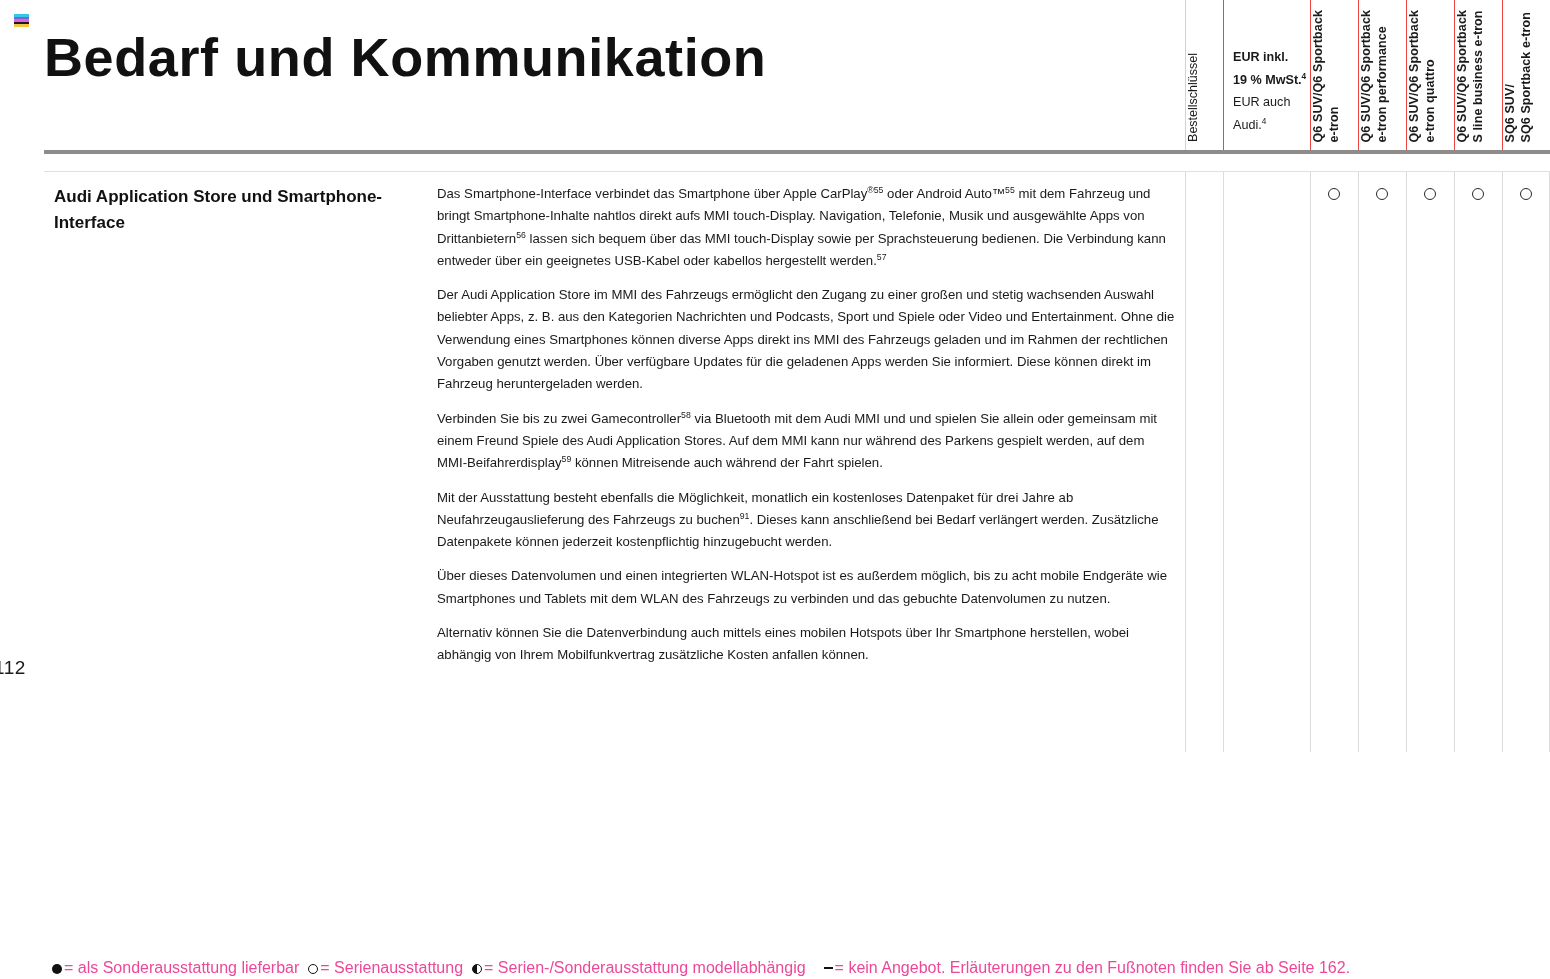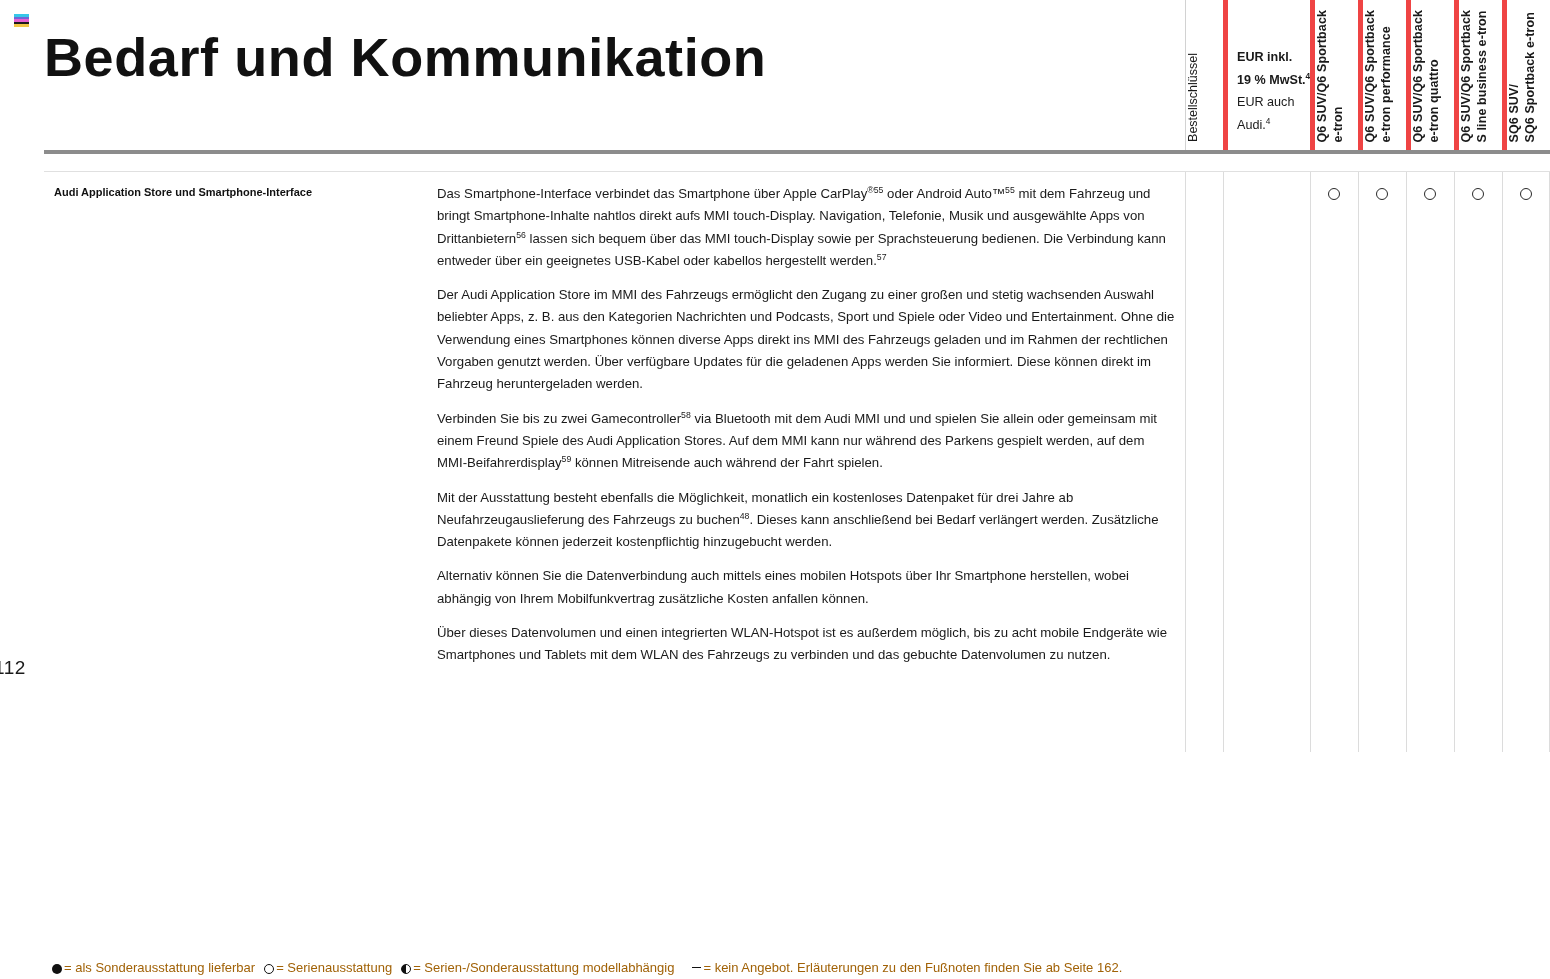--- a/index.html
+++ b/index.html
@@ -65,21 +65,21 @@
     left: 1185px;
     top: 0px;
     width: 365px;
     height: 150px;
     display: flex;
     align-items: stretch;
   }
   .th {
     position: relative;
     box-sizing: border-box;
-    border-left: 5px solid #ef4444;
+    border-left: 1px solid #ef4444;
     display: flex;
     align-items: flex-end;
     padding: 0 0 8px 0;
   }
   .th:first-child { border-left: 1px solid #d2d2d2; }
   .th.last { border-right: none; }
 
   .th-key     { width: 38px; }
   .th-price   { width: 87px; }
   .th-model   { width: 48px; }
@@ -142,21 +142,21 @@
     width: 1px;
     background: #dcdcdc;
   }
 
   
   .row-label {
     position: absolute;
     left: 54px;
     top: 184px;
     width: 370px;
-    font-size: 11px;
+    font-size: 17px;
     font-weight: 700;
     line-height: 1.5;
     color: #111111;
   }
 
   .row-body {
     position: absolute;
     left: 437px;
     top: 183px;
     width: 740px;
@@ -194,23 +194,23 @@
     border: 1.6px solid #2a2a2a;
     border-radius: 50%;
     vertical-align: middle;
   }
 
   
   .legend {
     position: absolute;
     left: 52px;
     top: 959px;
-    font-size: 13px;
+    font-size: 16px;
     line-height: 18px;
-    color: #a16207;
+    color: #ec4899;
     white-space: nowrap;
   }
   .legend .sym {
     display: inline-block;
     vertical-align: middle;
     margin-right: 2px;
   }
   .sym-filled {
     width: 10px; height: 10px;
     border-radius: 50%;
@@ -300,23 +300,23 @@
   <i style="left:317px;"></i>
   <i style="left:364px;"></i>
 </div>
 
 <div class="row-label">Audi Application Store und Smartphone-Interface</div>
 
 <div class="row-body">
   <p>Das Smartphone-Interface verbindet das Smartphone über Apple CarPlay<sup>®55</sup> oder Android Auto™<sup>55</sup> mit dem Fahrzeug und bringt Smartphone-Inhalte nahtlos direkt aufs MMI touch-Display. Navigation, Telefonie, Musik und ausgewählte Apps von Drittanbietern<sup>56</sup> lassen sich bequem über das MMI touch-Display sowie per Sprachsteuerung bedienen. Die Verbindung kann entweder über ein geeignetes USB-Kabel oder kabellos hergestellt werden.<sup>57</sup></p>
   <p>Der Audi Application Store im MMI des Fahrzeugs ermöglicht den Zugang zu einer großen und stetig wachsenden Auswahl beliebter Apps, z. B. aus den Kategorien Nachrichten und Podcasts, Sport und Spiele oder Video und Entertainment. Ohne die Verwendung eines Smartphones können diverse Apps direkt ins MMI des Fahrzeugs geladen und im Rahmen der rechtlichen Vorgaben genutzt werden. Über verfügbare Updates für die geladenen Apps werden Sie informiert. Diese können direkt im Fahrzeug heruntergeladen werden.</p>
   <p>Verbinden Sie bis zu zwei Gamecontroller<sup>58</sup> via Bluetooth mit dem Audi MMI und und spielen Sie allein oder gemeinsam mit einem Freund Spiele des Audi Application Stores. Auf dem MMI kann nur während des Parkens gespielt werden, auf dem MMI-Beifahrerdisplay<sup>59</sup> können Mitreisende auch während der Fahrt spielen.</p>
-  <p>Mit der Ausstattung besteht ebenfalls die Möglichkeit, monatlich ein kostenloses Datenpaket für drei Jahre ab Neufahrzeugauslieferung des Fahrzeugs zu buchen<sup>48</sup>. Dieses kann anschließend bei Bedarf verlängert werden. Zusätzliche Datenpakete können jederzeit kostenpflichtig hinzugebucht werden.</p>
+  <p>Mit der Ausstattung besteht ebenfalls die Möglichkeit, monatlich ein kostenloses Datenpaket für drei Jahre ab Neufahrzeugauslieferung des Fahrzeugs zu buchen<sup>91</sup>. Dieses kann anschließend bei Bedarf verlängert werden. Zusätzliche Datenpakete können jederzeit kostenpflichtig hinzugebucht werden.</p>
+  <p>Über dieses Datenvolumen und einen integrierten WLAN-Hotspot ist es außerdem möglich, bis zu acht mobile Endgeräte wie Smartphones und Tablets mit dem WLAN des Fahrzeugs zu verbinden und das gebuchte Datenvolumen zu nutzen.</p>
   <p>Alternativ können Sie die Datenverbindung auch mittels eines mobilen Hotspots über Ihr Smartphone herstellen, wobei abhängig von Ihrem Mobilfunkvertrag zusätzliche Kosten anfallen können.</p>
-  <p>Über dieses Datenvolumen und einen integrierten WLAN-Hotspot ist es außerdem möglich, bis zu acht mobile Endgeräte wie Smartphones und Tablets mit dem WLAN des Fahrzeugs zu verbinden und das gebuchte Datenvolumen zu nutzen.</p>
 </div>
 
 <div class="marks">
   <div class="mark-cell" style="left:125px;"><span class="circ"></span></div>
   <div class="mark-cell" style="left:173px;"><span class="circ"></span></div>
   <div class="mark-cell" style="left:221px;"><span class="circ"></span></div>
   <div class="mark-cell" style="left:269px;"><span class="circ"></span></div>
   <div class="mark-cell" style="left:317px;"><span class="circ"></span></div>
 </div>
 

